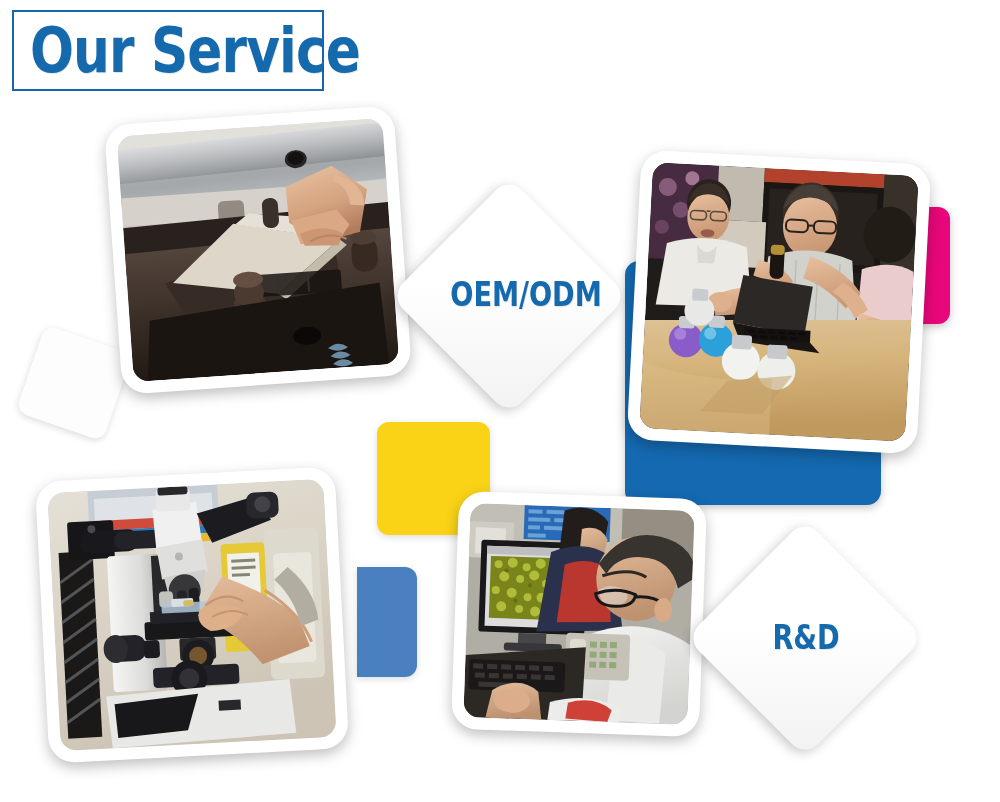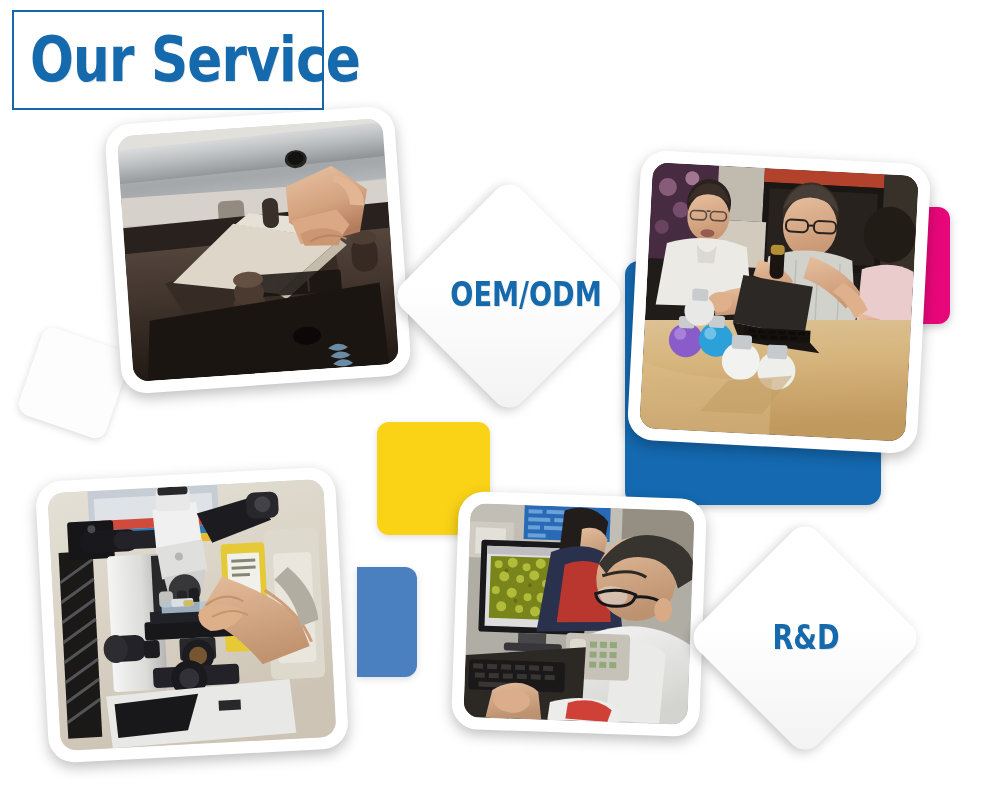--- a/index.html
+++ b/index.html
@@ -18,21 +18,21 @@
     background: #ffffff;
     overflow: hidden;
   }
 
   
   .title-box {
     position: absolute;
     left: 12px;
     top: 10px;
     width: 312px;
-    height: 100px;
+    height: 81px;
     border: 2px solid #1568ae;
     background: #ffffff;
     box-sizing: border-box;
   }
   .title-text {
     position: absolute;
     left: 16px;
     top: 50%;
     transform: translateY(-50%) scaleX(0.82);
     transform-origin: left center;

